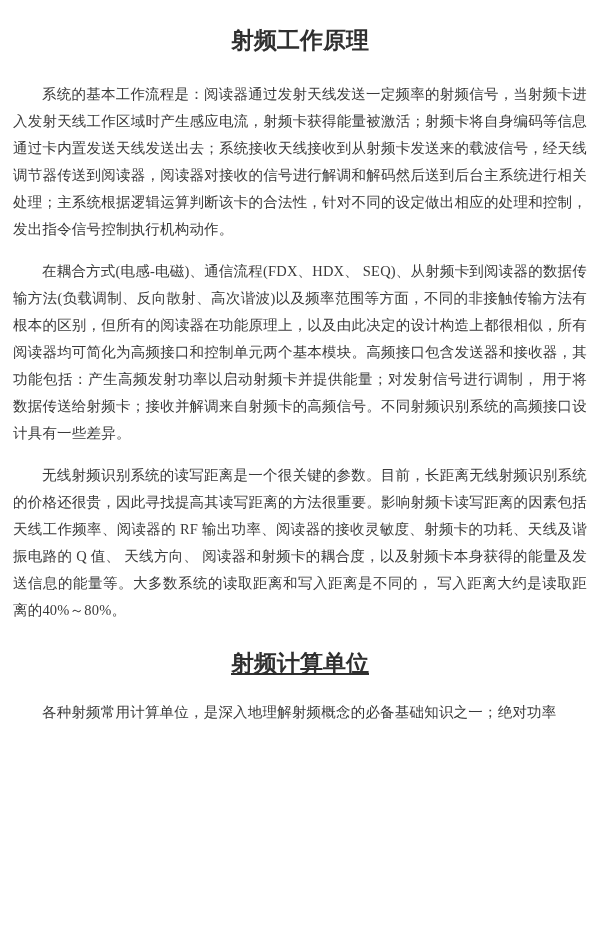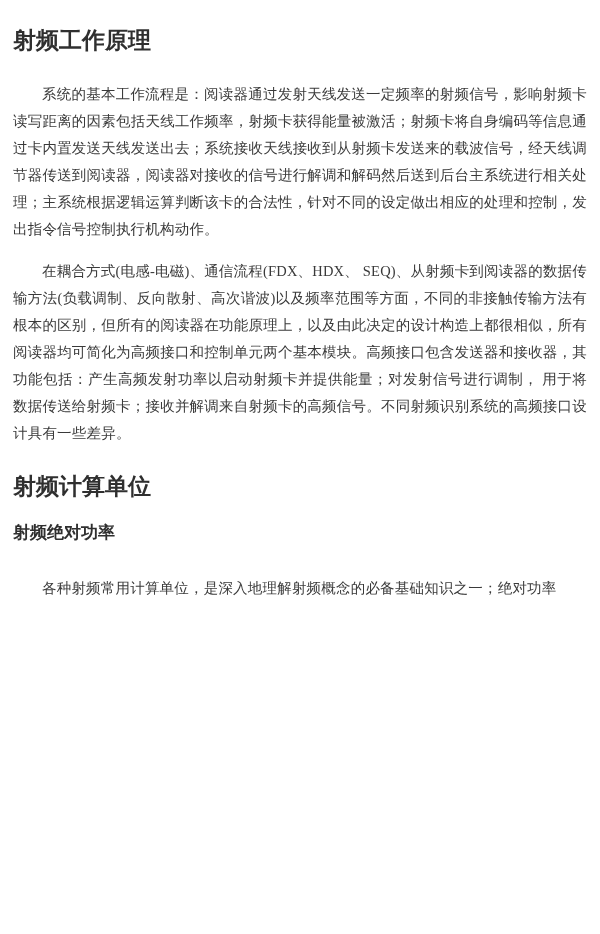--- a/index.html
+++ b/index.html
@@ -37,23 +37,25 @@
     text-decoration: none;
     font-family: "Liberation Sans", "DejaVu Sans", sans-serif;
   }
   h2.section-heading {
     font-family: "Liberation Sans", "DejaVu Sans", sans-serif;
     font-weight: bold;
     color: #2f2f2f;
     font-size: 23px;
     line-height: 30px;
     margin: 24px 0 26px 0;
+    text-align: center;
   }
   h2.section-heading.second {
     margin-bottom: 21px;
+    text-decoration: underline;
   }
   h3.sub-heading {
     font-family: "Liberation Sans", "DejaVu Sans", sans-serif;
     font-weight: bold;
     color: #2f2f2f;
     font-size: 17px;
     line-height: 22px;
     margin: 0 0 31px 0;
   }
   .para.last {
@@ -61,25 +63,25 @@
   }
 </style>
 </head>
 <body>
 
 <div class="page">
 
 
   <h2 class="section-heading">射频工作原理</h2>
 
-  <p class="para">系统的基本工作流程是：阅读器通过发射天线发送一定频率的射频信号，影响射频卡读写距离的因素包括天线工作频率，射频卡获得能量被激活；射频卡将自身编码等信息通过卡内置发送天线发送出去；系统接收天线接收到从射频卡发送来的载波信号，经天线调节器传送到阅读器，阅读器对接收的信号进行解调和解码然后送到后台主系统进行相关处理；主系统根据逻辑运算判断该卡的合法性，针对不同的设定做出相应的处理和控制，发出指令信号控制执行机构动作。</p>
+  <p class="para">系统的基本工作流程是：阅读器通过发射天线发送一定频率的射频信号，当射频卡进入发射天线工作区域时产生感应电流，射频卡获得能量被激活；射频卡将自身编码等信息通过卡内置发送天线发送出去；系统接收天线接收到从射频卡发送来的载波信号，经天线调节器传送到阅读器，阅读器对接收的信号进行解调和解码然后送到后台主系统进行相关处理；主系统根据逻辑运算判断该卡的合法性，针对不同的设定做出相应的处理和控制，发出指令信号控制执行机构动作。</p>
 
   <p class="para">在耦合方式(电感-电磁)、通信流程(FDX、HDX、 SEQ)、从射频卡到阅读器的数据传输方法(负载调制、反向散射、高次谐波)以及频率范围等方面，不同的非接触传输方法有根本的区别，但所有的阅读器在功能原理上，以及由此决定的设计构造上都很相似，所有阅读器均可简化为高频接口和控制单元两个基本模块。高频接口包含发送器和接收器，其功能包括：产生高频发射功率以启动射频卡并提供能量；对发射信号进行调制， 用于将数据传送给射频卡；接收并解调来自射频卡的高频信号。不同射频识别系统的高频接口设计具有一些差异。</p>
 
 
+  <p class="para">无线射频识别系统的读写距离是一个很关键的参数。目前，长距离无线射频识别系统的价格还很贵，因此寻找提高其读写距离的方法很重要。影响射频卡读写距离的因素包括天线工作频率、阅读器的 RF 输出功率、阅读器的接收灵敏度、射频卡的功耗、天线及谐振电路的 Q 值、 天线方向、 阅读器和射频卡的耦合度，以及射频卡本身获得的能量及发送信息的能量等。大多数系统的读取距离和写入距离是不同的， 写入距离大约是读取距离的40%～80%。</p>
 
   <h2 class="section-heading second">射频计算单位</h2>
 
-  <h3 class="sub-heading">射频绝对功率</h3>
 
   <p class="para last">各种射频常用计算单位，是深入地理解射频概念的必备基础知识之一；绝对功率</p>
 
 </div>
 
 </body></html>

